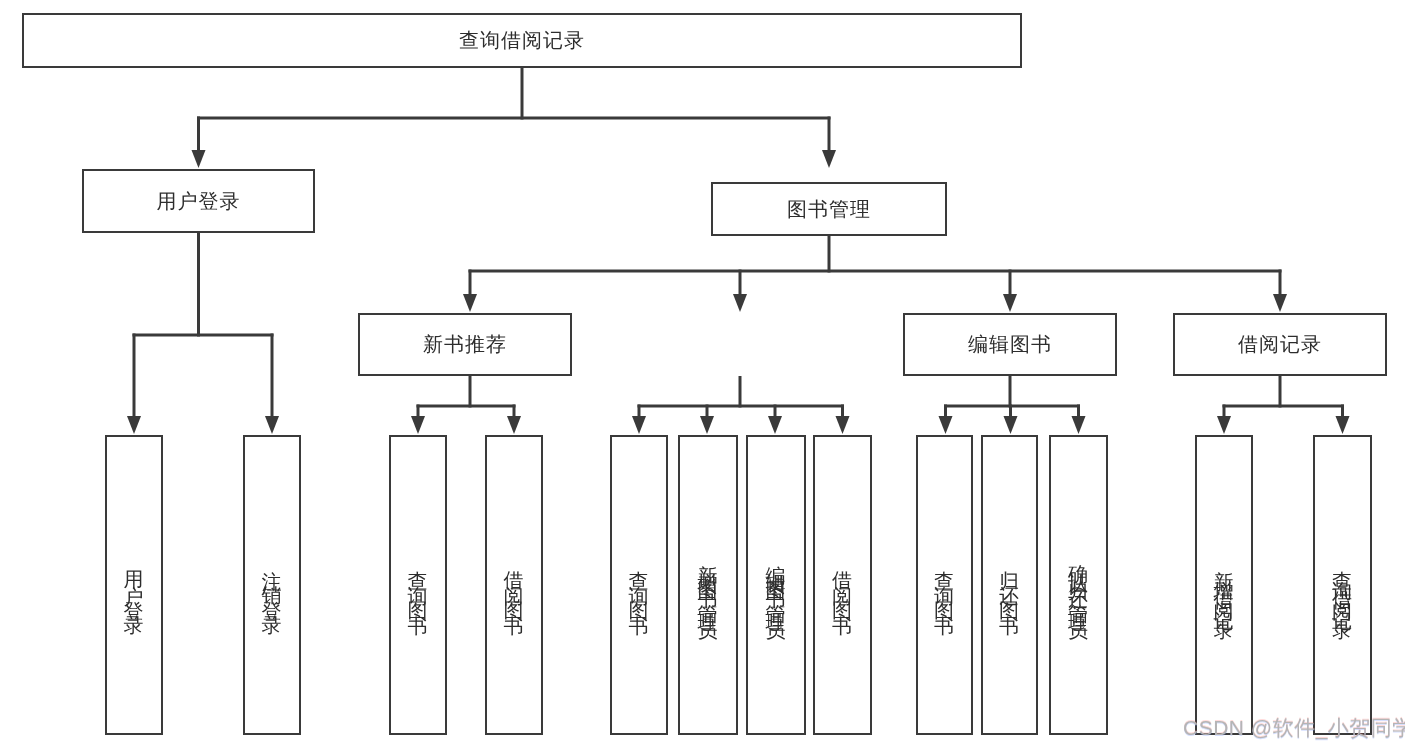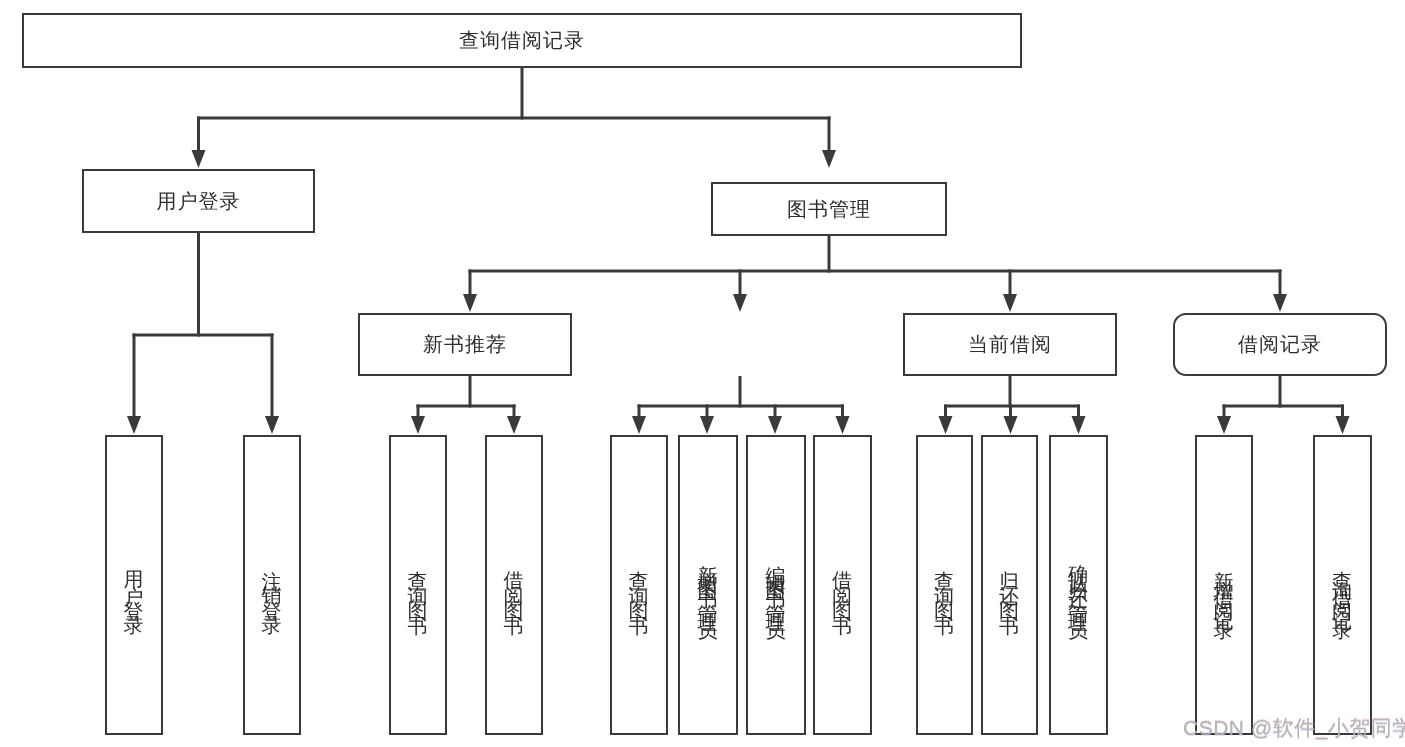--- a/index.html
+++ b/index.html
@@ -29,21 +29,21 @@
     font-size: 20px;
     letter-spacing: 1px;
   }
   .node.root    { left: 22px;   top: 13px;  width: 1000px; height: 55px; }
   .node.lvl2a   { left: 82px;   top: 169px; width: 233px;  height: 64px; }
   .node.lvl2b   { left: 711px;  top: 182px; width: 236px;  height: 54px; }
   .node.lvl3    { top: 313px;   width: 214px; height: 63px; }
   .node.l3-0    { left: 358px; }
   .node.l3-1    { left: 633px; }
   .node.l3-2    { left: 903px; }
-  .node.l3-3    { left: 1173px; border-radius: 13px; }
+  .node.l3-3    { left: 1173px; }
   .node.leaf    { top: 435px; width: 58px; height: 300px; }
   .node.leaf span {
     writing-mode: vertical-lr;
     text-orientation: upright;
     font-size: 20px;
     line-height: 1;
     white-space: nowrap;
   }
   .node.leaf.short span { letter-spacing: 15px; }
   .node.leaf.mid   span { letter-spacing: 10px; }
@@ -140,21 +140,21 @@
     <line x1="1342.5" y1="404.5" x2="1342.5" y2="418"></line>
     <polygon points="1335.5,416 1349.5,416 1342.5,434"></polygon>
   </svg>
 
   <div class="node root">查询借阅记录</div>
 
   <div class="node lvl2a">用户登录</div>
   <div class="node lvl2b">图书管理</div>
 
   <div class="node lvl3 l3-0">新书推荐</div>
-  <div class="node lvl3 l3-2">当前借阅</div>
+  <div class="node lvl3 l3-2">编辑图书</div>
   <div class="node lvl3 l3-3">借阅记录</div>
 
   <div class="node leaf short lf0">
     <span>用户登录</span>
   </div>
   <div class="node leaf short lf1">
     <span>注销登录</span>
   </div>
 
   <div class="node leaf short lf2">

